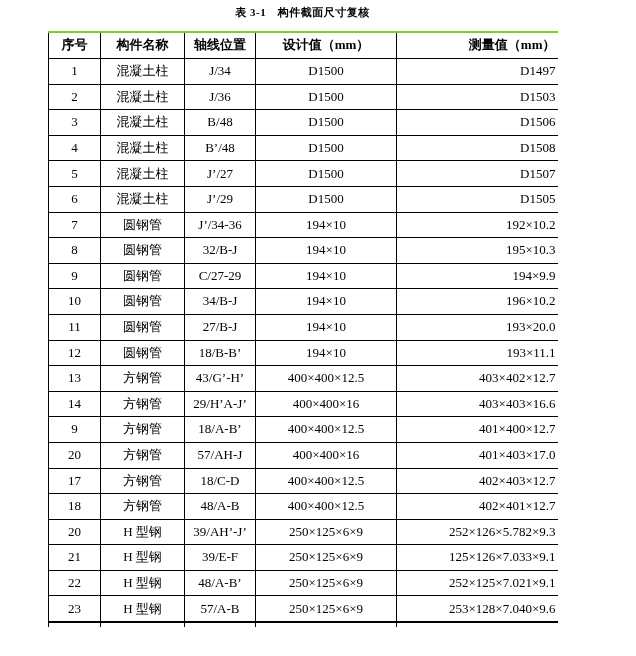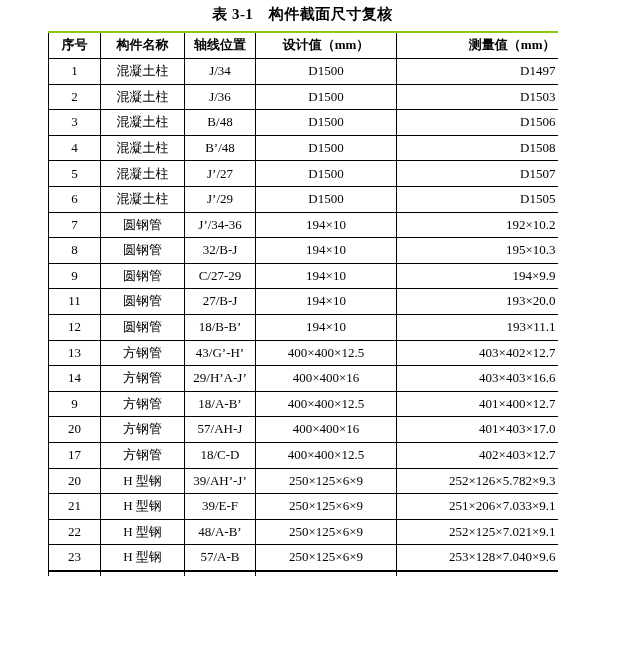--- a/index.html
+++ b/index.html
@@ -15,21 +15,21 @@
     font-family: "Liberation Serif", "DejaVu Serif", serif;
     color: #000000;
   }
   .doc-title {
     position: absolute;
     top: 5px;
     left: 48px;
     width: 509px;
     text-align: center;
     font-weight: bold;
-    font-size: 15px;
+    font-size: 11px;
     white-space: pre;
     letter-spacing: 0.5px;
   }
   table.spec-table {
     position: absolute;
     left: 48px;
     top: 31px;
     width: 509px;
     border-collapse: collapse;
     table-layout: fixed;
@@ -145,20 +145,27 @@
         <td>195×10.3</td>
       </tr>
       <tr>
         <td>9</td>
         <td>圆钢管</td>
         <td>C/27-29</td>
         <td>194×10</td>
         <td>194×9.9</td>
       </tr>
       <tr>
+        <td>10</td>
+        <td>圆钢管</td>
+        <td>34/B-J</td>
+        <td>194×10</td>
+        <td>196×10.2</td>
+      </tr>
+      <tr>
         <td>11</td>
         <td>圆钢管</td>
         <td>27/B-J</td>
         <td>194×10</td>
         <td>193×20.0</td>
       </tr>
       <tr>
         <td>12</td>
         <td>圆钢管</td>
         <td>18/B-B’</td>
@@ -194,32 +201,39 @@
         <td>401×403×17.0</td>
       </tr>
       <tr>
         <td>17</td>
         <td>方钢管</td>
         <td>18/C-D</td>
         <td>400×400×12.5</td>
         <td>402×403×12.7</td>
       </tr>
       <tr>
+        <td>18</td>
+        <td>方钢管</td>
+        <td>48/A-B</td>
+        <td>400×400×12.5</td>
+        <td>402×401×12.7</td>
+      </tr>
+      <tr>
         <td>20</td>
         <td>H 型钢</td>
         <td>39/AH’-J’</td>
         <td>250×125×6×9</td>
         <td>252×126×5.782×9.3</td>
       </tr>
       <tr>
         <td>21</td>
         <td>H 型钢</td>
         <td>39/E-F</td>
         <td>250×125×6×9</td>
-        <td>251×206×7.033×9.1</td>
+        <td>125×126×7.033×9.1</td>
       </tr>
       <tr>
         <td>22</td>
         <td>H 型钢</td>
         <td>48/A-B’</td>
         <td>250×125×6×9</td>
         <td>252×125×7.021×9.1</td>
       </tr>
       <tr>
         <td>23</td>

